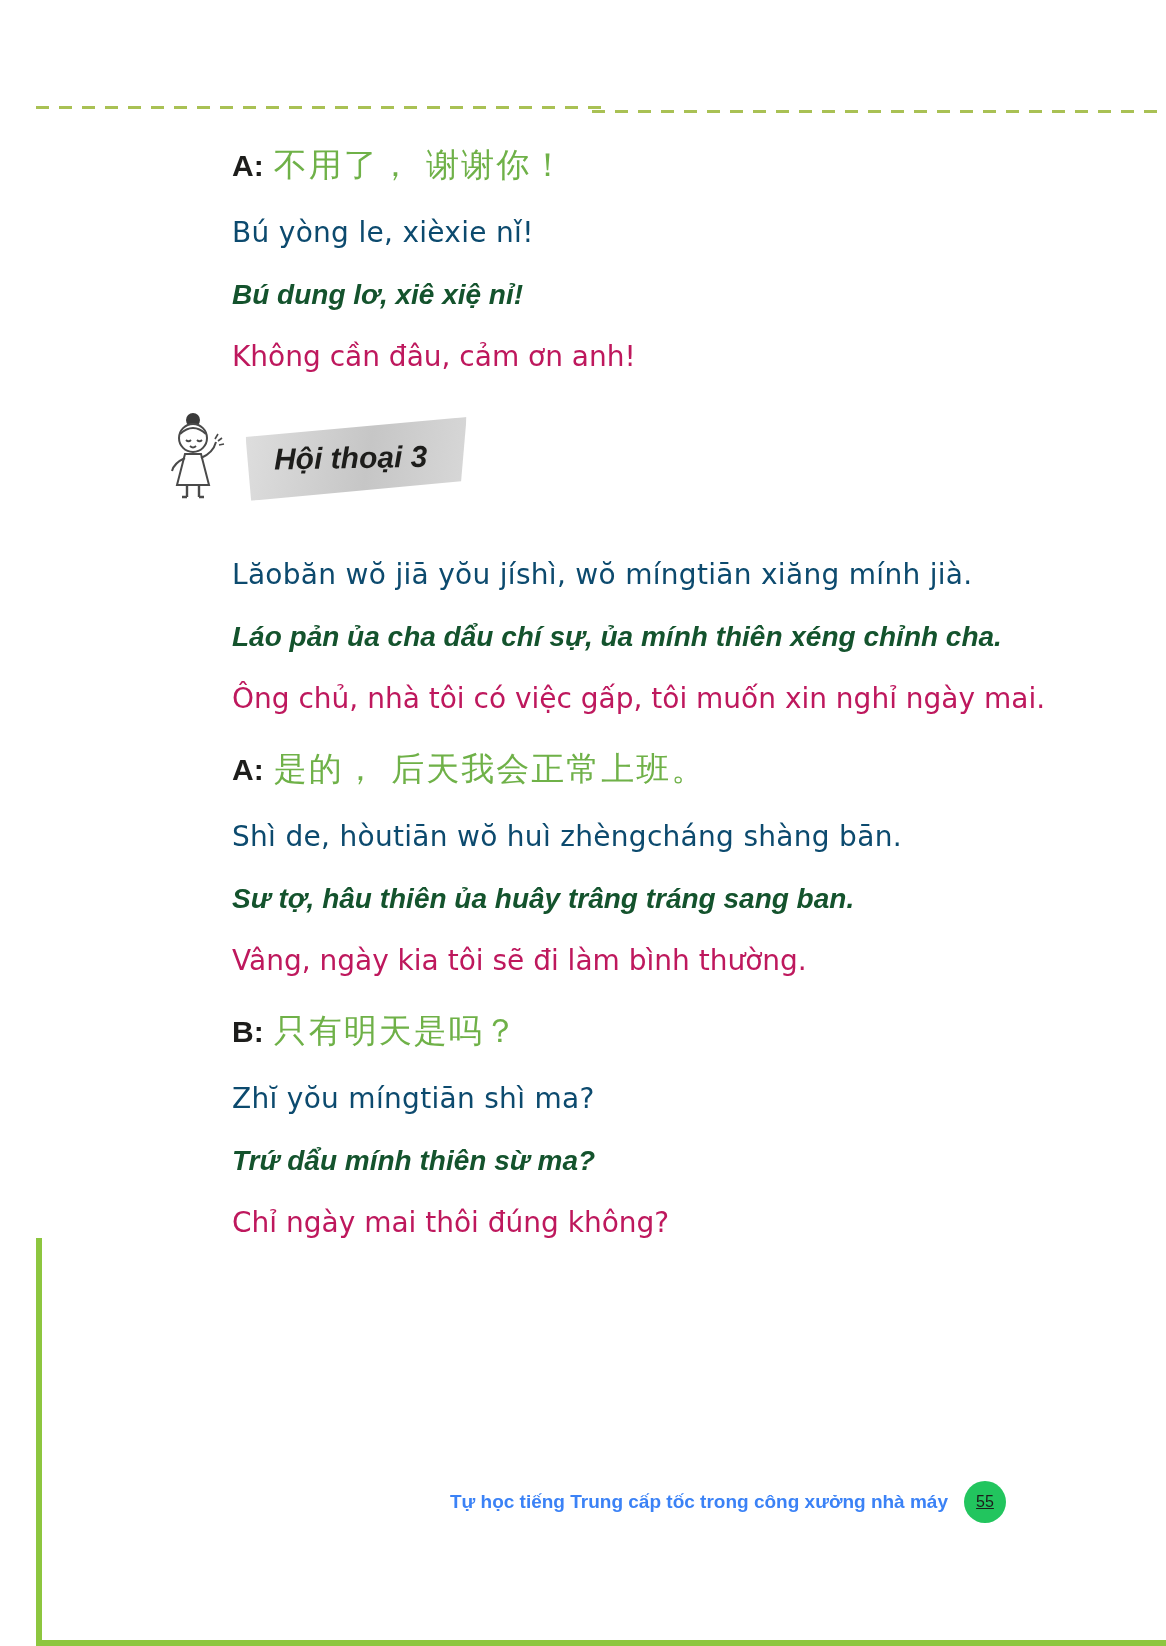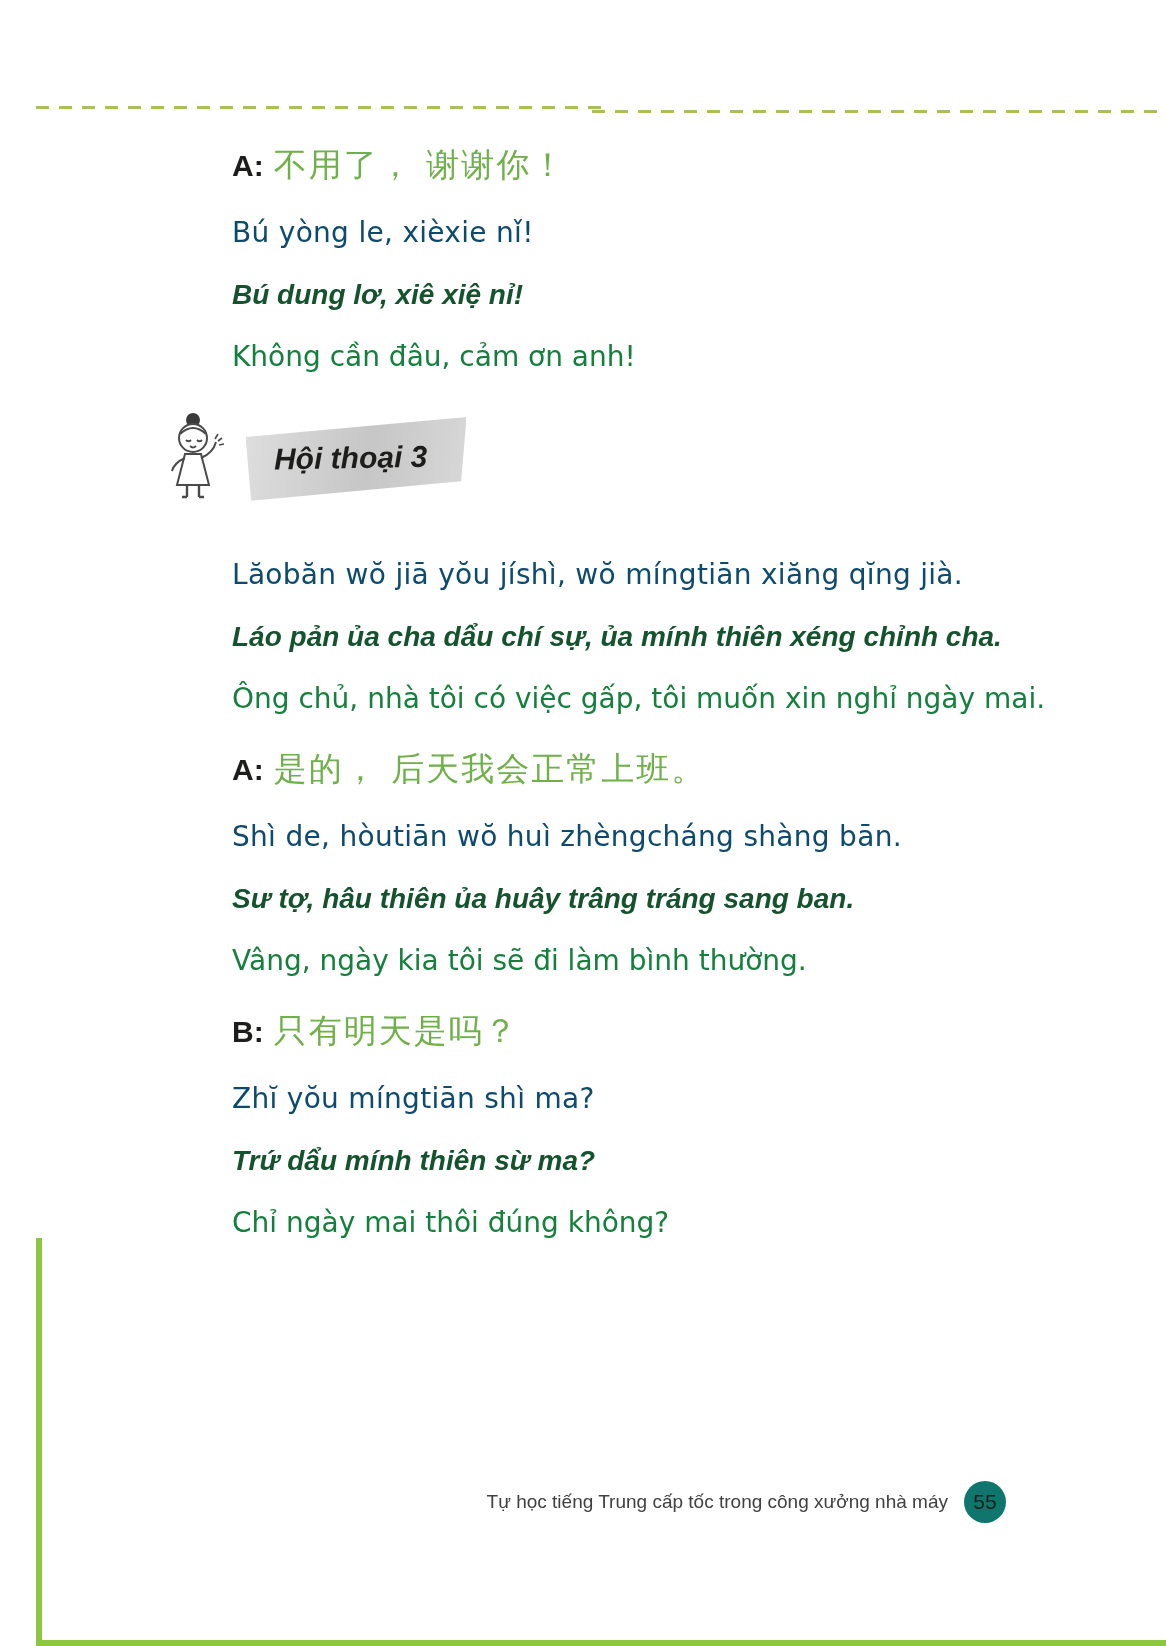--- a/index.html
+++ b/index.html
@@ -59,21 +59,21 @@
   .phonetic {
     font-family: "Liberation Sans", sans-serif;
     font-style: italic;
     font-weight: bold;
     font-size: 28px;
     color: #14532d;
   }
   .vietnamese {
     font-family: "DejaVu Sans", sans-serif;
     font-size: 28px;
-    color: #15803d;
+    color: #be185d;
   }
 
   
   .section-header {
     display: flex;
     align-items: center;
     margin: 14px 0 44px -72px;
     height: 104px;
     gap: 12px;
   }
@@ -99,36 +99,37 @@
   .footer {
     position: absolute;
     right: 176px;
     bottom: 123px;
     display: flex;
     align-items: center;
     gap: 16px;
   }
   .footer-title {
     font-family: "Liberation Sans", sans-serif;
-    font-weight: normal;
+    font-weight: bold;
     font-size: 19px;
-    color: #404040;
+    color: #3b82f6;
     white-space: nowrap;
   }
   .page-badge {
     width: 42px;
     height: 42px;
     border-radius: 50%;
-    background: #0f766e;
-    color: #1d1d1b;
-    font-family: "Liberation Sans", sans-serif;
-    font-size: 21px;
+    background: #22c55e;
+    color: #1d1d1b;
+    font-family: "Liberation Sans", sans-serif;
+    font-size: 16px;
     display: flex;
     align-items: center;
     justify-content: center;
+    text-decoration: underline;
   }
 
   
   .edge-left   { position: absolute; left: 0; top: 1238px; width: 6px; height: 408px; background: #8dc63f; }
   .edge-bottom { position: absolute; left: 0; bottom: 0; width: 100%; height: 6px; background: #8dc63f; }
 </style>
 </head>
 <body>
 
 <div class="page">
@@ -158,21 +159,21 @@
         <path d="M55 30 l3 -5 M58 32 l4 -3 M59 36 l5 -1" stroke="#4a4a4a" stroke-width="1.6" fill="none"></path>
         <path d="M27 76 v12 M39 76 v12" stroke="#4a4a4a" stroke-width="2.4"></path>
         <path d="M27 88 h-5 M39 88 h5" stroke="#4a4a4a" stroke-width="2.4"></path>
       </svg>
       <div class="ribbon">
         <span class="ribbon-title">Hội thoại 3</span>
       </div>
     </div>
 
     <div class="dialogue-block">
-      <p class="pinyin">Lăobăn wŏ jiā yŏu jíshì, wŏ míngtiān xiăng qĭng jià.</p>
+      <p class="pinyin">Lăobăn wŏ jiā yŏu jíshì, wŏ míngtiān xiăng mính jià.</p>
       <p class="phonetic">Láo pản ủa cha dẩu chí sự, ủa mính thiên xéng chỉnh cha.</p>
       <p class="vietnamese">Ông chủ, nhà tôi có việc gấp, tôi muốn xin nghỉ ngày mai.</p>
     </div>
 
     <div class="dialogue-block">
       <p class="chinese-line"><span class="speaker">A:</span><span class="chinese">是的， 后天我会正常上班。</span></p>
       <p class="pinyin">Shì de, hòutiān wŏ huì zhèngcháng shàng bān.</p>
       <p class="phonetic">Sư tợ, hâu thiên ủa huây trâng tráng sang ban.</p>
       <p class="vietnamese">Vâng, ngày kia tôi sẽ đi làm bình thường.</p>
     </div>

